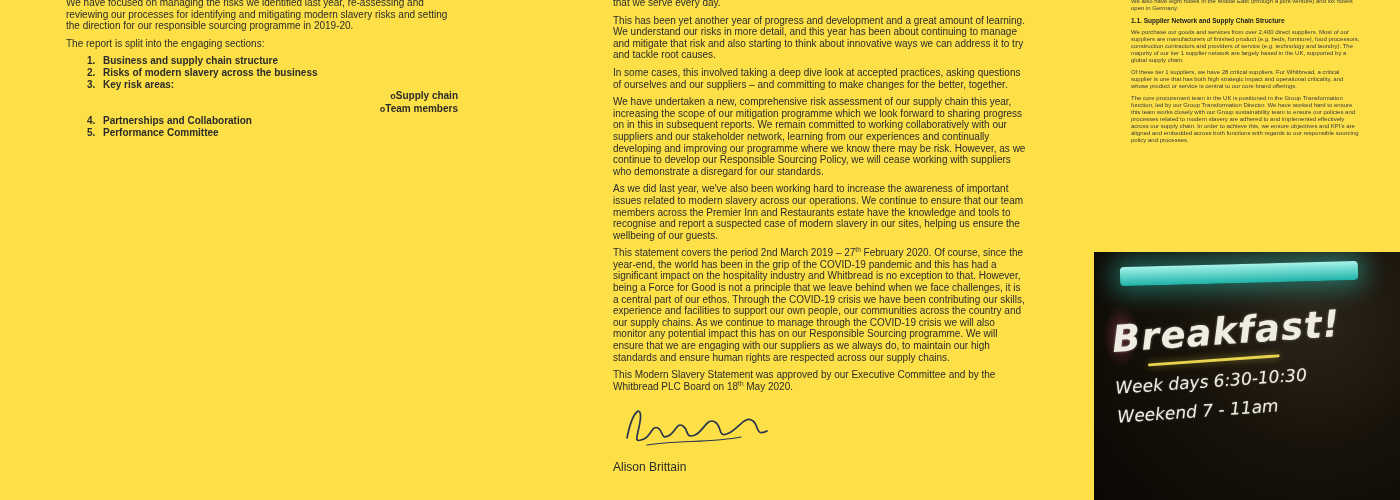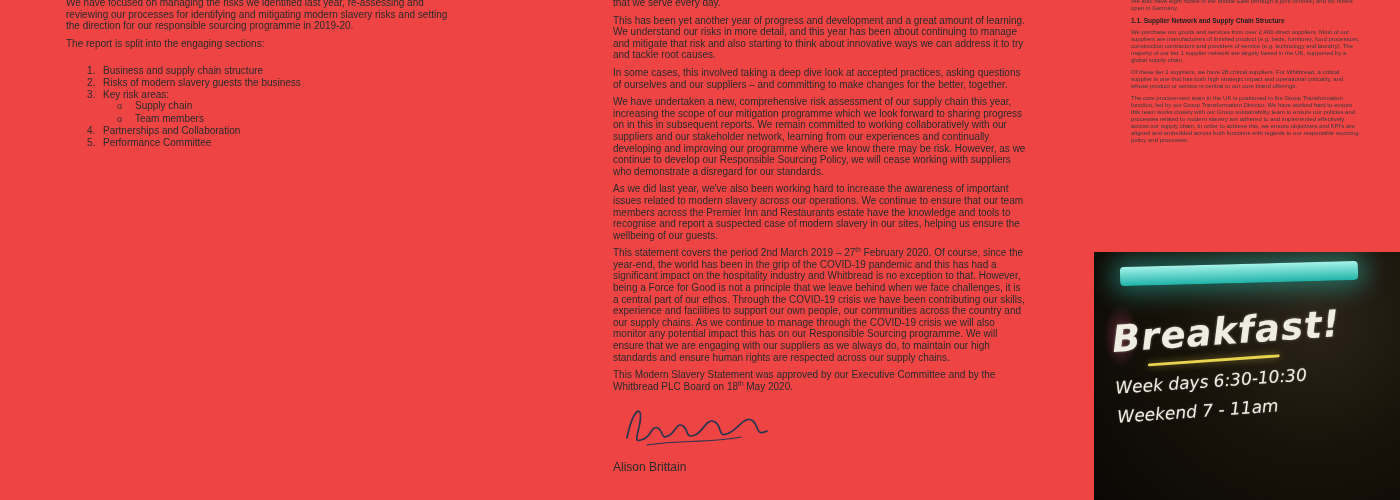--- a/index.html
+++ b/index.html
@@ -4,36 +4,36 @@
 <style>
   * { margin:0; padding:0; box-sizing:border-box; }
   html, body { width:1400px; height:500px; }
   body {
     background:#ffffff;
     font-family:"Liberation Sans","DejaVu Sans",sans-serif;
     color:#2b2b2b;
     position:relative;
     overflow:hidden;
   }
-  .page { position:absolute; inset:0; background:#ef4444; }
+  .page { position:absolute; inset:0; background:#fde047; }
 
   .col { position:absolute; text-align:left; }
   .col-left  { left:66px;  top:-3px; width:392px; font-size:10px; line-height:11.6px; }
   .col-mid   { left:613px; top:-3px; width:414px; font-size:10px; line-height:11.6px; }
   .col-right { left:1131px; top:-2px; width:229px; font-size:6px; line-height:7px; color:#3a3a3a; }
 
   .col p { margin:0 0 6px 0; }
   .col-right p { margin:0 0 5px 0; }
   .right-heading { font-size:6.5px; font-weight:bold; color:#222; margin:1px 0 5px 0; }
 
   sup { font-size:6.5px; vertical-align:super; line-height:0; }
 
-  ol.sections { margin:16px 0 6px 0; padding-left:32px; }
+  ol.sections { margin:6px 0 6px 0; padding-left:32px;font-weight:bold; }
   ol.sections > li { padding-left:5px; margin:0; }
-  ul.subs { list-style:none; margin:0; padding-left:14px; }
+  ul.subs { list-style:none; margin:0; padding-left:14px;text-align:right; }
   ul.subs > li::before { content:"o"; display:inline-block; width:18px; font-size:9px; color:#2b2b2b; }
 
   .signature-wrap { margin:4px 0 0 4px; height:52px; }
   .signatory-name { margin-top:12px; font-size:12px; color:#2b2b2b; }
 
   
   .photo {
     position:absolute; left:1094px; top:252px; width:306px; height:248px;
     background:
       radial-gradient(circle at 72% 26%, #2c241a 0%, #171209 48%, #0a0805 100%);
@@ -64,21 +64,21 @@
 </head>
 <body>
 
 <div class="page">
 
   <div class="col col-left">
     <p>We have focused on managing the risks we identified last year, re-assessing and reviewing our processes for identifying and mitigating modern slavery risks and setting the direction for our responsible sourcing programme in 2019-20.</p>
     <p>The report is split into the engaging sections:</p>
     <ol class="sections">
       <li>Business and supply chain structure</li>
-      <li>Risks of modern slavery guests the business</li>
+      <li>Risks of modern slavery across the business</li>
       <li>
         <span>Key risk areas:</span>
         <ul class="subs">
           <li>Supply chain</li>
           <li>Team members</li>
         </ul>
       </li>
       <li>Partnerships and Collaboration</li>
       <li>Performance Committee</li>
     </ol>

